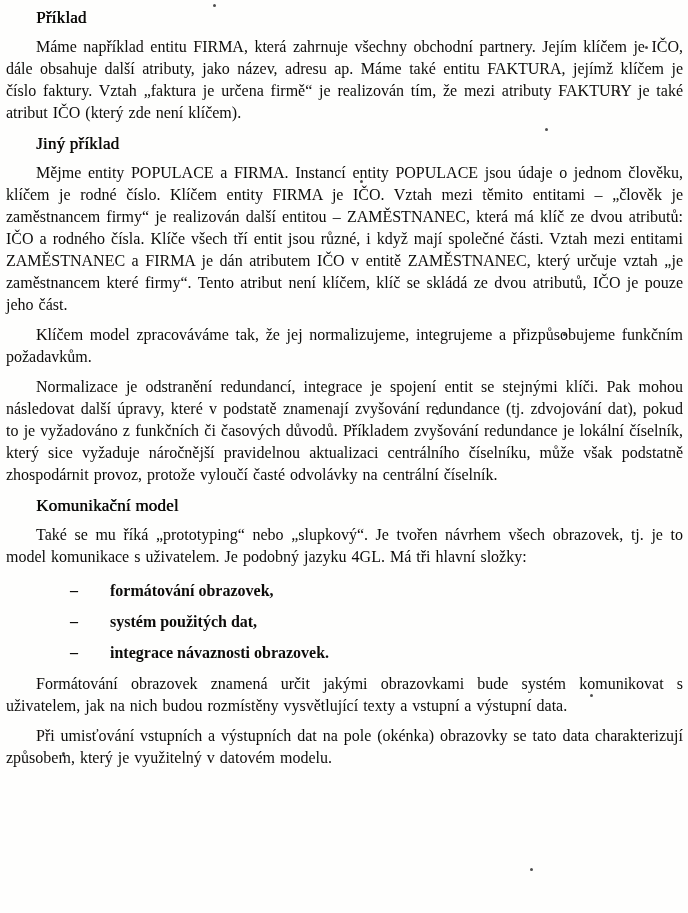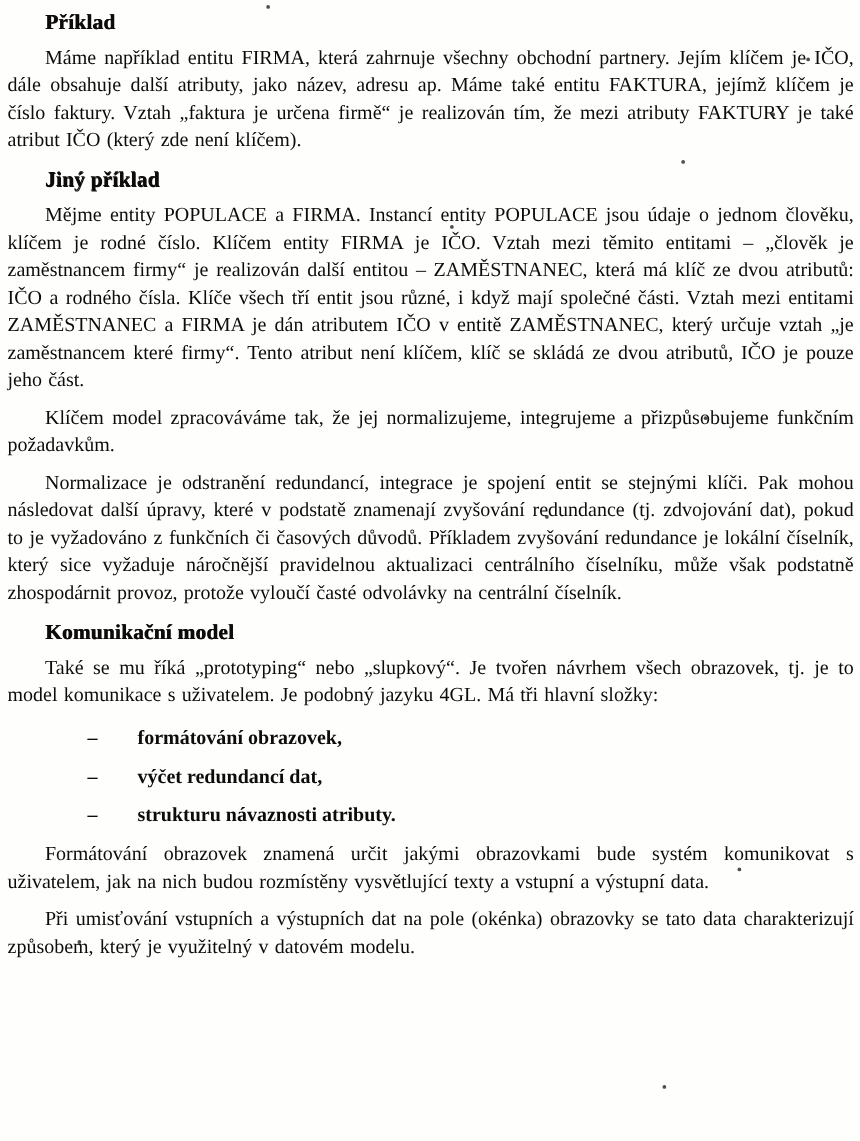--- a/index.html
+++ b/index.html
@@ -18,21 +18,21 @@
   }
   .page {
     position: relative;
     width: 688px;
     height: 913px;
     padding: 8px 5px 0 6px;
   }
   .heading {
     font-size: 17px;
     line-height: 20px;
-    font-weight: bold;
+    font-weight: normal;
     margin: 10px 0 8px 30px;
     letter-spacing: 0.2px;
     text-shadow: 0.5px 0.3px 0 var(--ink);
   }
   .heading:first-child { margin-top: 0; }
   .para {
     font-size: 16px;
     line-height: 22px;
     font-weight: normal;
     text-align: justify;
@@ -71,22 +71,22 @@
       <h2 class="heading">Příklad</h2>
       <p class="para">Máme například entitu FIRMA, která zahrnuje všechny obchodní partnery. Jejím klíčem je IČO, dále obsahuje další atributy, jako název, adresu ap. Máme také entitu FAKTURA, jejímž klíčem je číslo faktury. Vztah „faktura je určena firmě“ je realizován tím, že mezi atributy FAKTURY je také atribut IČO (který zde není klíčem).</p>
       <h2 class="heading">Jiný příklad</h2>
       <p class="para">Mějme entity POPULACE a FIRMA. Instancí entity POPULACE jsou údaje o jednom člověku, klíčem je rodné číslo. Klíčem entity FIRMA je IČO. Vztah mezi těmito entitami – „člověk je zaměstnancem firmy“ je realizován další entitou – ZAMĚSTNANEC, která má klíč ze dvou atributů: IČO a rodného čísla. Klíče všech tří entit jsou různé, i když mají společné části. Vztah mezi entitami ZAMĚSTNANEC a FIRMA je dán atributem IČO v entitě ZAMĚSTNANEC, který určuje vztah „je zaměstnancem které firmy“. Tento atribut není klíčem, klíč se skládá ze dvou atributů, IČO je pouze jeho část.</p>
       <p class="para">Klíčem model zpracováváme tak, že jej normalizujeme, integrujeme a přizpůsobujeme funkčním požadavkům.</p>
       <p class="para">Normalizace je odstranění redundancí, integrace je spojení entit se stejnými klíči. Pak mohou následovat další úpravy, které v podstatě znamenají zvyšování redundance (tj. zdvojování dat), pokud to je vyžadováno z funkčních či časových důvodů. Příkladem zvyšování redundance je lokální číselník, který sice vyžaduje náročnější pravidelnou aktualizaci centrálního číselníku, může však podstatně zhospodárnit provoz, protože vyloučí časté odvolávky na centrální číselník.</p>
       <h2 class="heading">Komunikační model</h2>
       <p class="para">Také se mu říká „prototyping“ nebo „slupkový“. Je tvořen návrhem všech obrazovek, tj. je to model komunikace s uživatelem. Je podobný jazyku 4GL. Má tři hlavní složky:</p>
       <div class="dash-list">
         <div class="dash-item"><span class="dash">–</span><span>formátování obrazovek,</span></div>
-        <div class="dash-item"><span class="dash">–</span><span>výčet redundancí dat,</span></div>
-        <div class="dash-item"><span class="dash">–</span><span>strukturu návaznosti atributy.</span></div>
+        <div class="dash-item"><span class="dash">–</span><span>systém použitých dat,</span></div>
+        <div class="dash-item"><span class="dash">–</span><span>integrace návaznosti obrazovek.</span></div>
       </div>
       <p class="para">Formátování obrazovek znamená určit jakými obrazovkami bude systém komunikovat s uživatelem, jak na nich budou rozmístěny vysvětlující texty a vstupní a výstupní data.</p>
       <p class="para">Při umisťování vstupních a výstupních dat na pole (okénka) obrazovky se tato data charakterizují způsobem, který je využitelný v datovém modelu.</p>
     </div>
 <div class="speck" style="left: 213px; top: 4px;"></div>
     <div class="speck" style="left: 645px; top: 46px;"></div>
     <div class="speck" style="left: 617px; top: 90px;"></div>
     <div class="speck" style="left: 545px; top: 128px;"></div>
     <div class="speck" style="left: 360px; top: 180px;"></div>
     <div class="speck" style="left: 563px; top: 333px;"></div>

